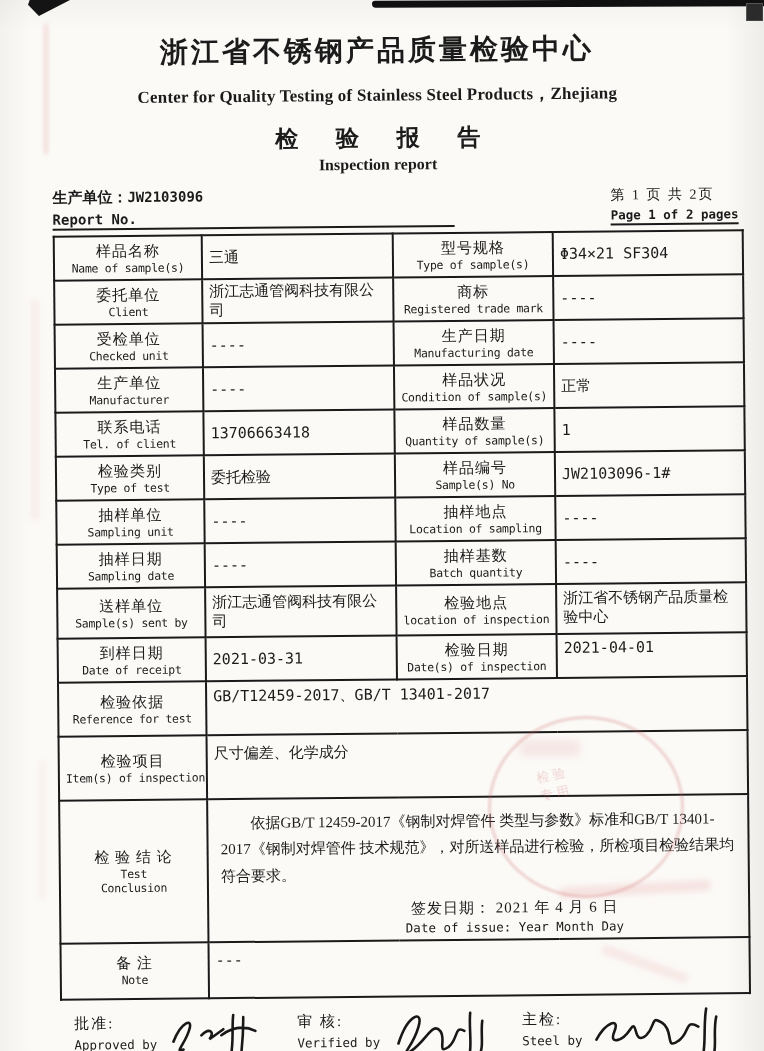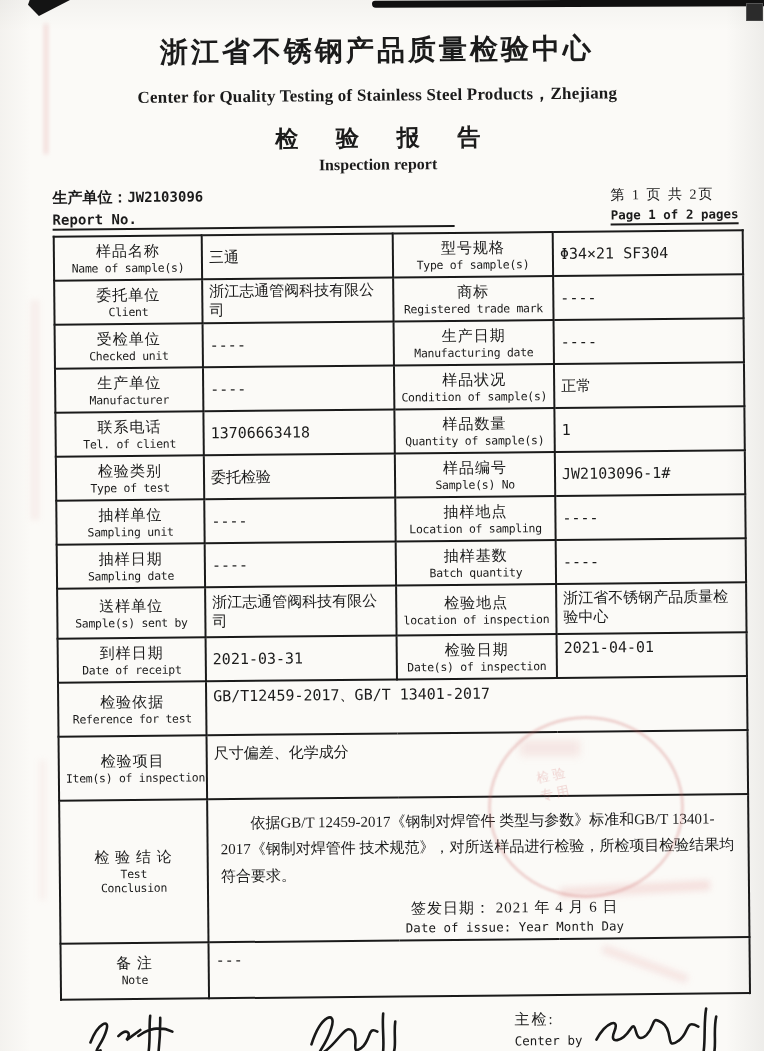--- a/index.html
+++ b/index.html
@@ -267,33 +267,41 @@
             <div class="cn">备  注</div>
             <div class="en">Note</div>
           </td>
       <td class="val" colspan="3" style="vertical-align:top; padding-top:8px;">---</td>
     </tr>
   </tbody>
     </table>
 
   <div class="sign-row">
     <div class="sign-group">
+      <div class="sign-labels">
+        <div class="l-cn cn">批准:</div>
+        <div class="l-en en">Approved by</div>
+      </div>
       <svg class="sig-svg" width="128" height="80" viewBox="0 0 128 80">
         <path class="sig-path" d="M10 40 C18 20, 30 16, 26 28 C22 42, 10 52, 20 48 M38 34 C46 26, 52 30, 46 38 L60 28 M70 14 C68 30, 72 48, 62 72 M58 34 C72 24, 84 26, 92 30 M80 16 C80 34, 78 52, 76 64"></path>
       </svg>
     </div>
     <div class="sign-group">
+      <div class="sign-labels">
+        <div class="l-cn cn">审 核:</div>
+        <div class="l-en en">Verified by</div>
+      </div>
       <svg class="sig-svg" width="130" height="82" viewBox="0 0 130 82">
         <path class="sig-path" d="M12 44 C22 14, 38 10, 32 28 C26 48, 12 58, 24 52 C40 42, 46 22, 54 32 C60 40, 50 56, 62 48 C72 40, 68 26, 78 32 M84 14 C82 34, 88 52, 78 70 M96 22 C94 36, 98 48, 92 58"></path>
       </svg>
     </div>
     <div class="sign-group">
       <div class="sign-labels">
         <div class="l-cn cn">主检:</div>
-        <div class="l-en en">Center by</div>
+        <div class="l-en en">Steel by</div>
       </div>
       <svg class="sig-svg" width="150" height="84" viewBox="0 0 150 84">
         <path class="sig-path" d="M8 42 C18 24, 32 20, 26 34 C20 48, 34 44, 42 32 C50 20, 44 50, 58 38 C68 28, 62 18, 74 26 C86 34, 76 54, 90 44 C102 36, 96 22, 110 30 M118 12 C114 34, 120 56, 108 76 M128 20 C124 38, 130 52, 122 66"></path>
       </svg>
     </div>
   </div>
 
 </div>
 
 <div class="artifact stamp"></div>

